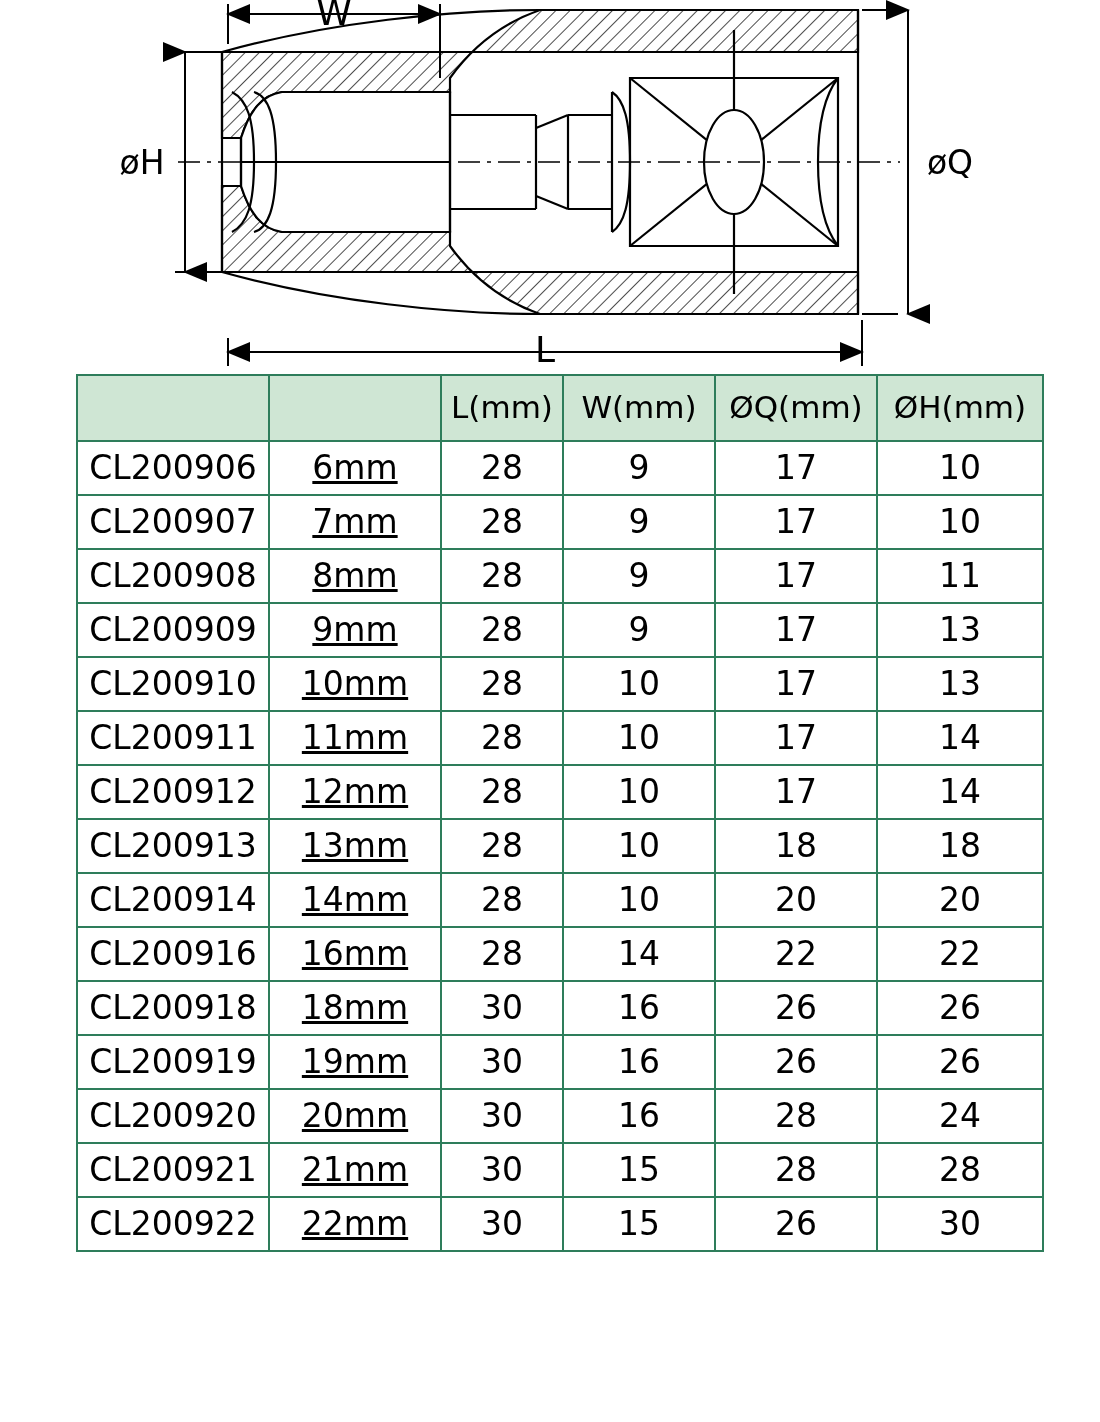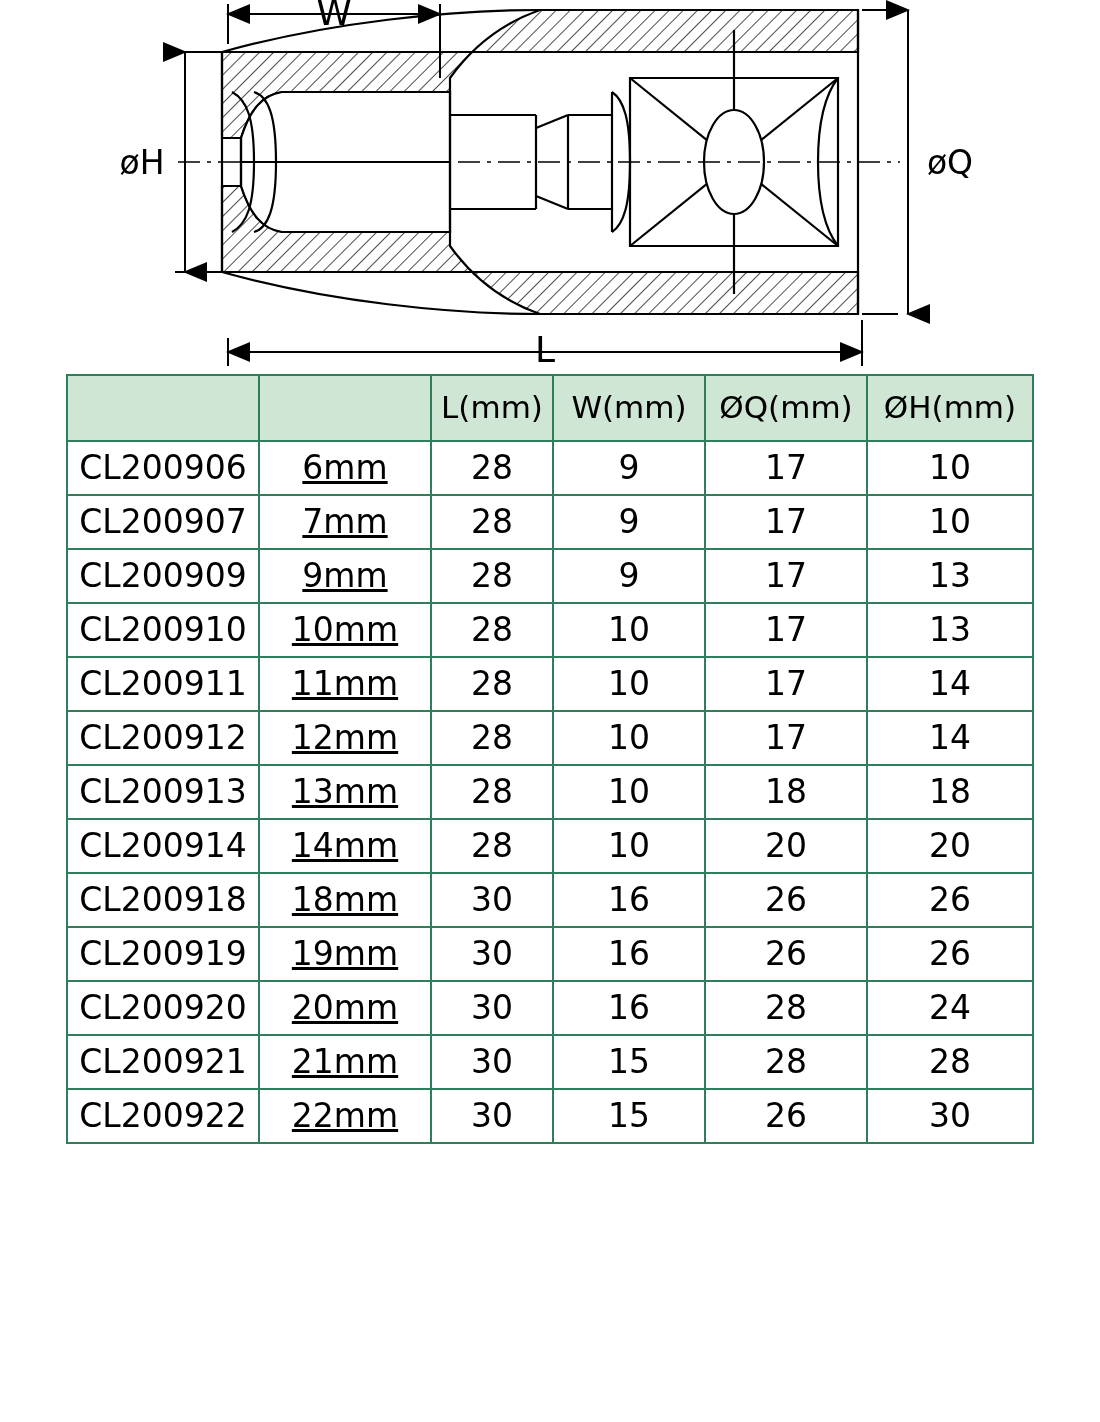--- a/index.html
+++ b/index.html
@@ -22,21 +22,21 @@
     width: 1100px;
     height: 372px;
   }
   #drawing svg {
     display: block;
   }
 
   
   #spec-table-wrap {
     position: absolute;
-    left: 66px;
+    left: 76px;
     top: 374px;
     width: 966px;
   }
   table.spec {
     border-collapse: collapse;
     width: 966px;
     table-layout: fixed;
   }
   table.spec th, table.spec td {
     border: 2px solid #2e7d5b;
@@ -221,20 +221,28 @@
         </tr>
         <tr>
           <td class="code">CL200907</td>
           <td class="size">7mm</td>
           <td>28</td>
           <td>9</td>
           <td>17</td>
           <td>10</td>
         </tr>
         <tr>
+          <td class="code">CL200908</td>
+          <td class="size">8mm</td>
+          <td>28</td>
+          <td>9</td>
+          <td>17</td>
+          <td>11</td>
+        </tr>
+        <tr>
           <td class="code">CL200909</td>
           <td class="size">9mm</td>
           <td>28</td>
           <td>9</td>
           <td>17</td>
           <td>13</td>
         </tr>
         <tr>
           <td class="code">CL200910</td>
           <td class="size">10mm</td>
@@ -267,20 +275,28 @@
           <td>18</td>
           <td>18</td>
         </tr>
         <tr>
           <td class="code">CL200914</td>
           <td class="size">14mm</td>
           <td>28</td>
           <td>10</td>
           <td>20</td>
           <td>20</td>
+        </tr>
+        <tr>
+          <td class="code">CL200916</td>
+          <td class="size">16mm</td>
+          <td>28</td>
+          <td>14</td>
+          <td>22</td>
+          <td>22</td>
         </tr>
         <tr>
           <td class="code">CL200918</td>
           <td class="size">18mm</td>
           <td>30</td>
           <td>16</td>
           <td>26</td>
           <td>26</td>
         </tr>
         <tr>

